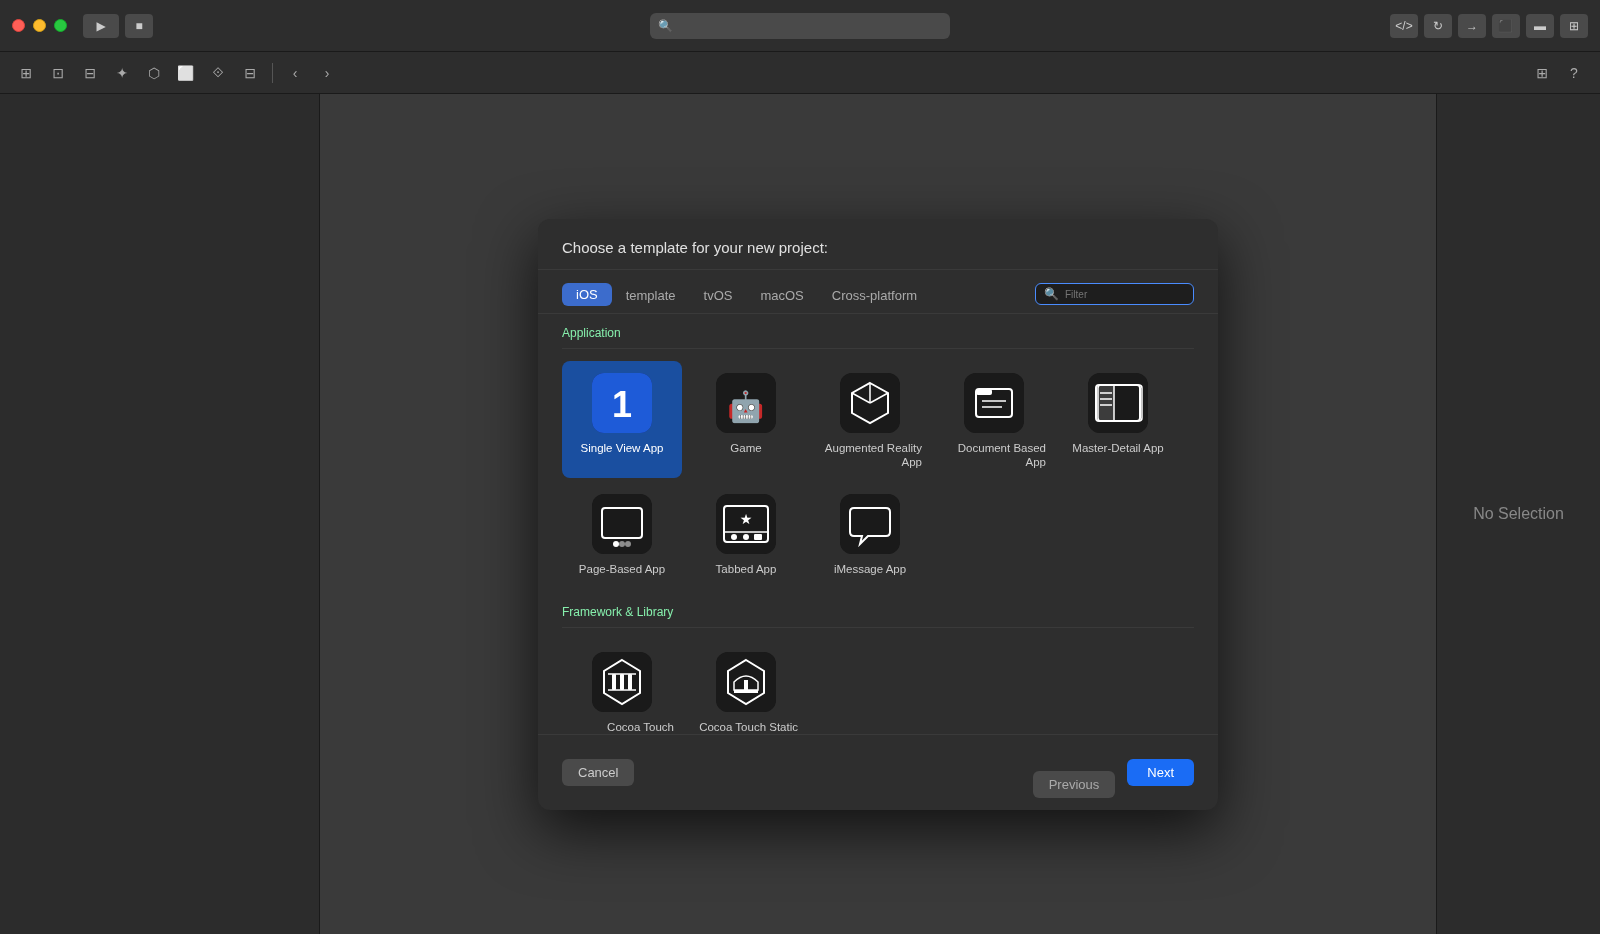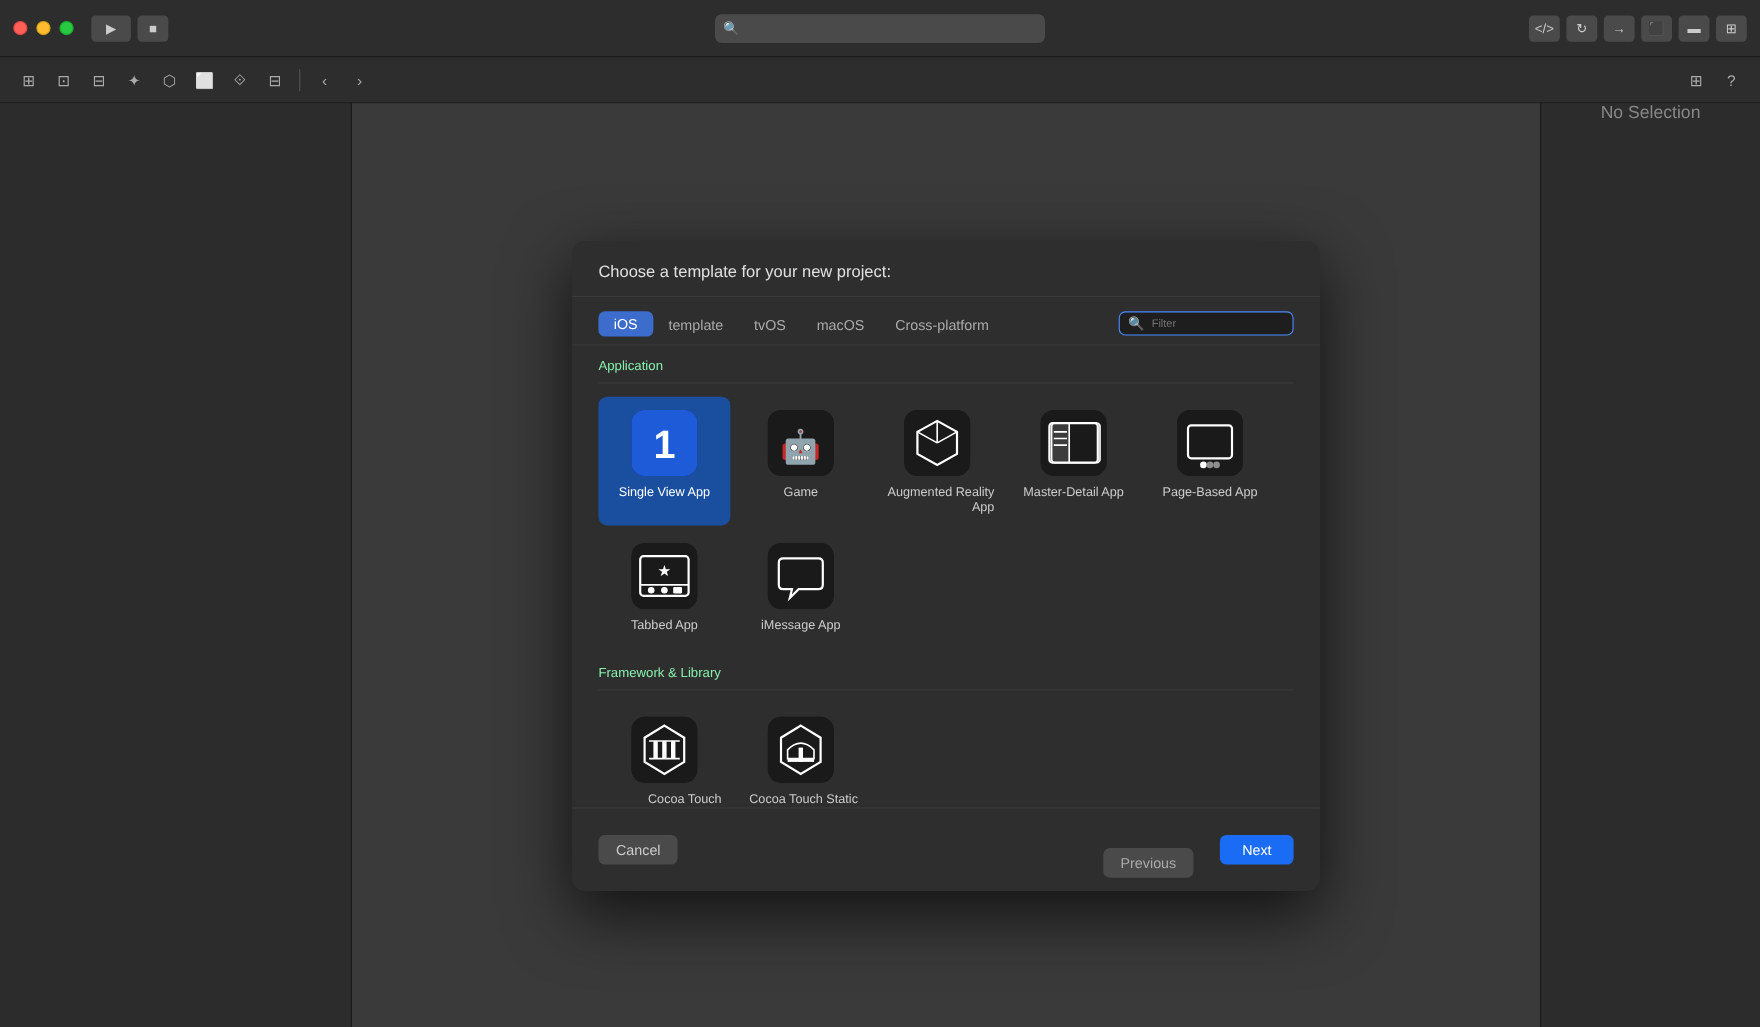--- a/index.html
+++ b/index.html
@@ -131,25 +131,26 @@
     
     .sidebar {
       width: 320px;
       background: #2c2c2c;
       border-right: 1px solid #1a1a1a;
       flex-shrink: 0;
     }
 
     
     .right-panel {
-      width: 200px;
+      width: 164px;
       background: #2c2c2c;
       border-left: 1px solid #1a1a1a;
       flex-shrink: 0;
       display: flex;
+      align-items: center;
       justify-content: center;
     }
     .no-selection {
       color: #888;
       font-size: 16px;
     }
 
     
     .center-content {
       flex: 1;
@@ -291,21 +292,21 @@
     .template-item.selected .template-label {
       color: #fff;
     }
 
     
     .dialog-footer {
       display: flex;
       align-items: center;
       padding: 12px 24px;
       border-top: 1px solid #3a3a3a;
-      gap: 24px;
+      gap: 12px;
     }
     .btn-cancel {
       background: #4a4a4a;
       border: none;
       border-radius: 6px;
       color: #ccc;
       font-size: 13px;
       padding: 6px 16px;
       cursor: pointer;
     }
@@ -445,20 +446,33 @@
 
                 <polygon points="30,10 48,20 48,40 30,50 12,40 12,20" fill="none" stroke="white" stroke-width="2"></polygon>
                 <line x1="30" y1="10" x2="30" y2="30" stroke="white" stroke-width="1.5"></line>
                 <line x1="12" y1="20" x2="30" y2="30" stroke="white" stroke-width="1.5"></line>
                 <line x1="48" y1="20" x2="30" y2="30" stroke="white" stroke-width="1.5"></line>
               </svg>
             </div>
             <span class="template-label">Augmented Reality App</span>
           </div>
 
+          <div class="template-item">
+            <div class="template-icon">
+              <svg width="60" height="60" viewBox="0 0 60 60">
+                <rect width="60" height="60" rx="12" fill="#1a1a1a"></rect>
+
+                <rect x="12" y="16" width="36" height="28" rx="3" fill="none" stroke="white" stroke-width="2"></rect>
+                <rect x="12" y="16" width="16" height="6" rx="2" fill="white"></rect>
+                <line x1="18" y1="28" x2="42" y2="28" stroke="white" stroke-width="1.5"></line>
+                <line x1="18" y1="34" x2="38" y2="34" stroke="white" stroke-width="1.5"></line>
+              </svg>
+            </div>
+            <span class="template-label">Document Based App</span>
+          </div>
 
           <div class="template-item">
             <div class="template-icon">
               <svg width="60" height="60" viewBox="0 0 60 60">
                 <rect width="60" height="60" rx="12" fill="#1a1a1a"></rect>
 
                 <rect x="8" y="12" width="44" height="36" rx="3" fill="none" stroke="white" stroke-width="2"></rect>
                 <rect x="8" y="12" width="18" height="36" rx="0" fill="white" opacity="0.15"></rect>
                 <line x1="26" y1="12" x2="26" y2="48" stroke="white" stroke-width="1.5"></line>
                 <rect x="10" y="12" width="44" height="36" rx="3" fill="none" stroke="white" stroke-width="1.5"></rect>

